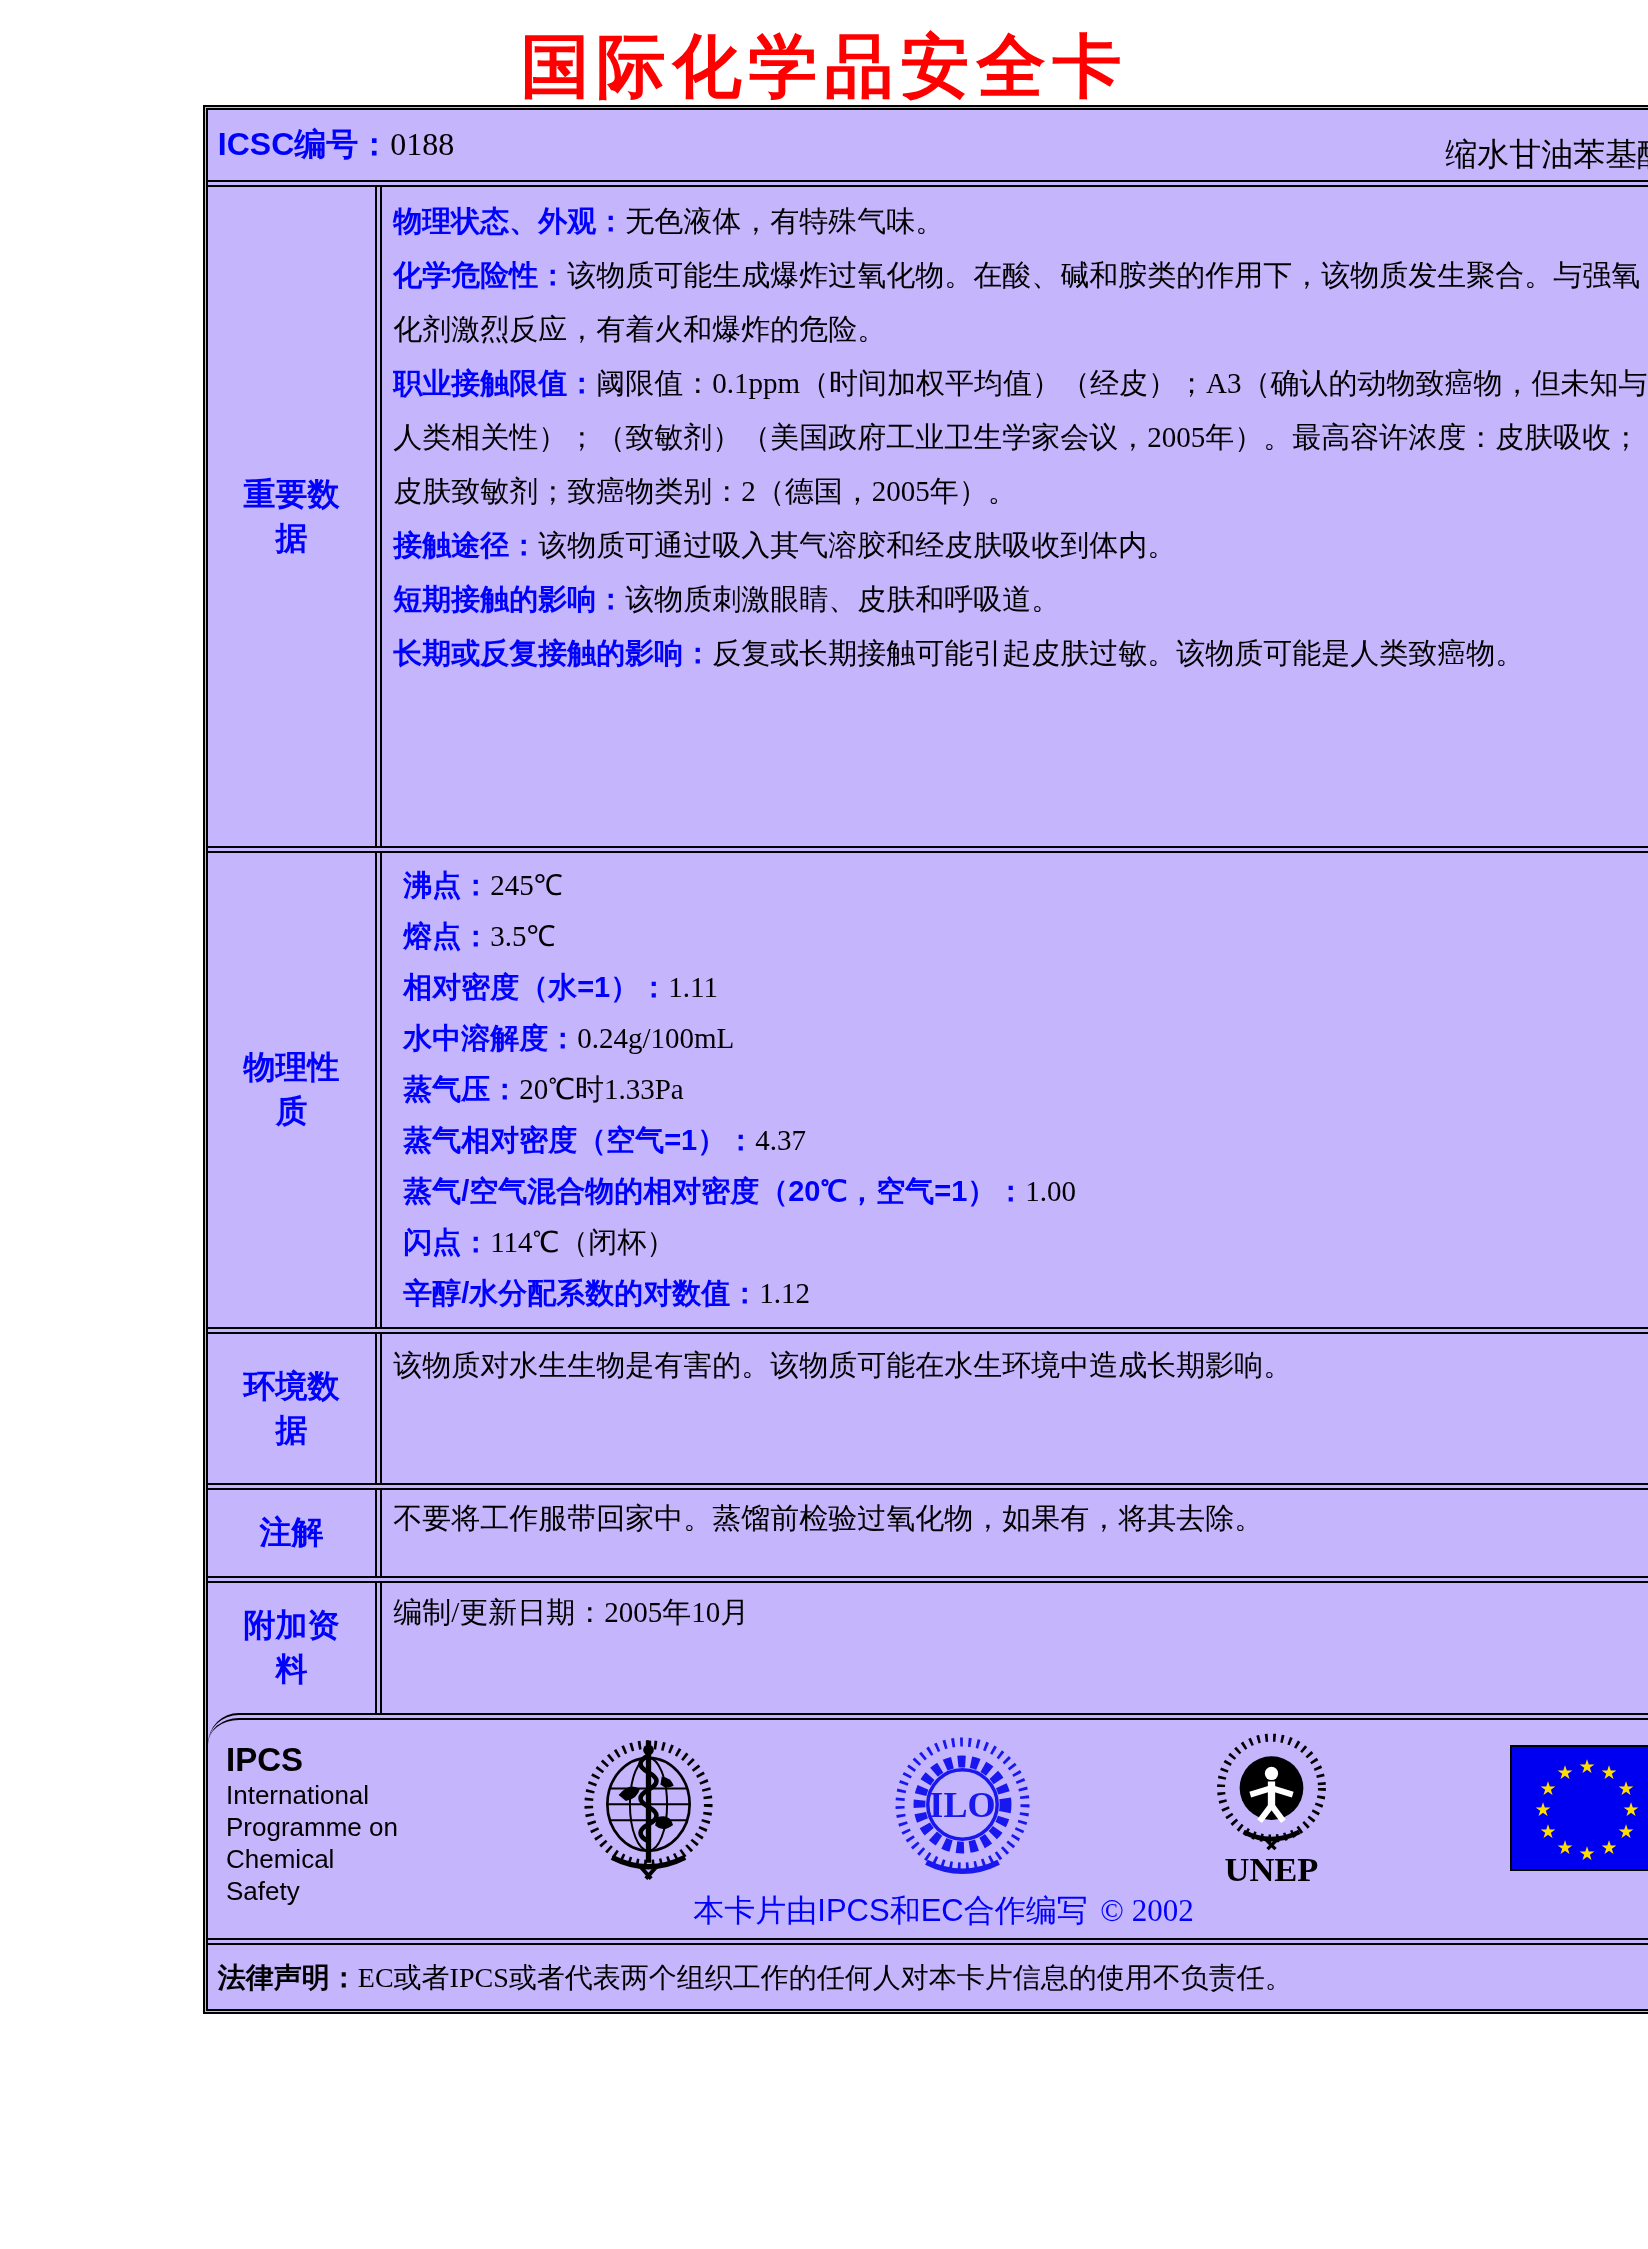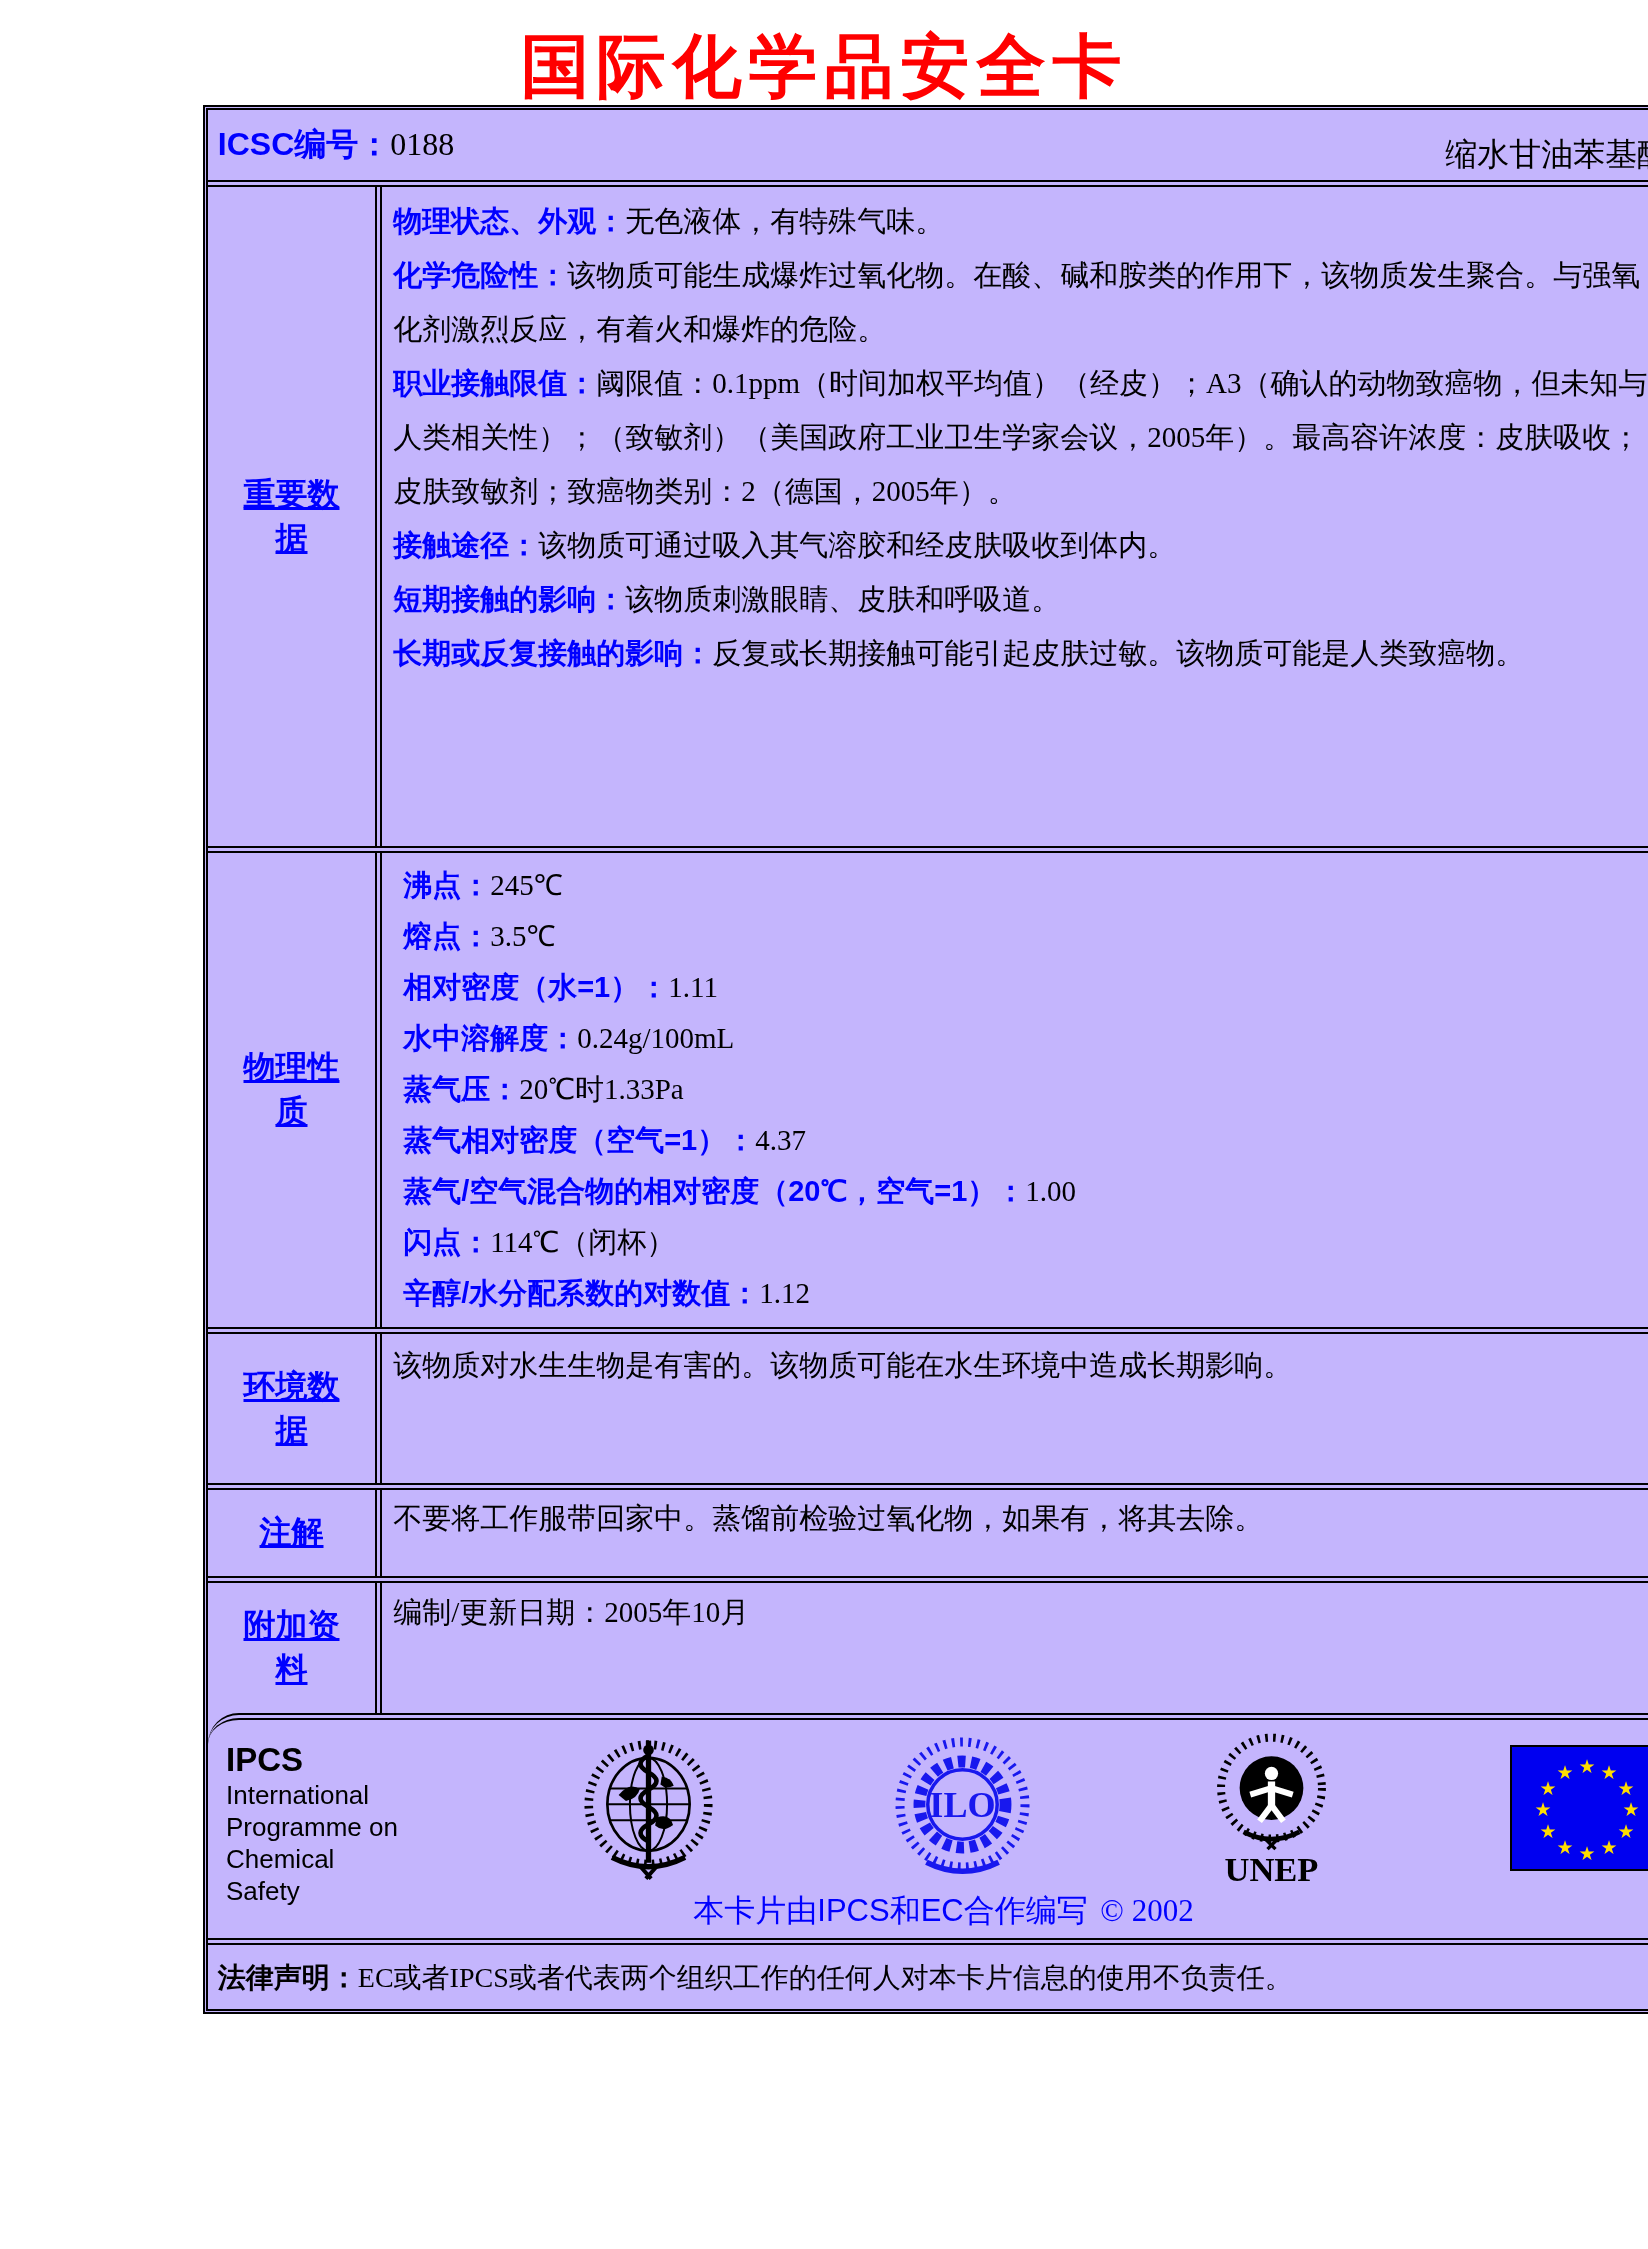--- a/index.html
+++ b/index.html
@@ -38,21 +38,20 @@
 
   .label-cell {
     flex:0 0 174px; width:174px;
     border-right:7px double #000;
     display:flex; align-items:center; justify-content:center;
     color:#0000ff;
     font-family:"Liberation Sans", sans-serif;
     font-size:32px; font-weight:bold;
     text-align:center;
     padding:21px;
-    text-decoration:underline;
   }
   .content-cell {
     flex:1 1 auto;
     padding:7px 11.2px 8.4px 11.2px;
     font-size:29px;
   }
   .content-cell .item { text-align:left; }
   .key {
     color:#0000ff;
     font-family:"Liberation Sans", sans-serif;

